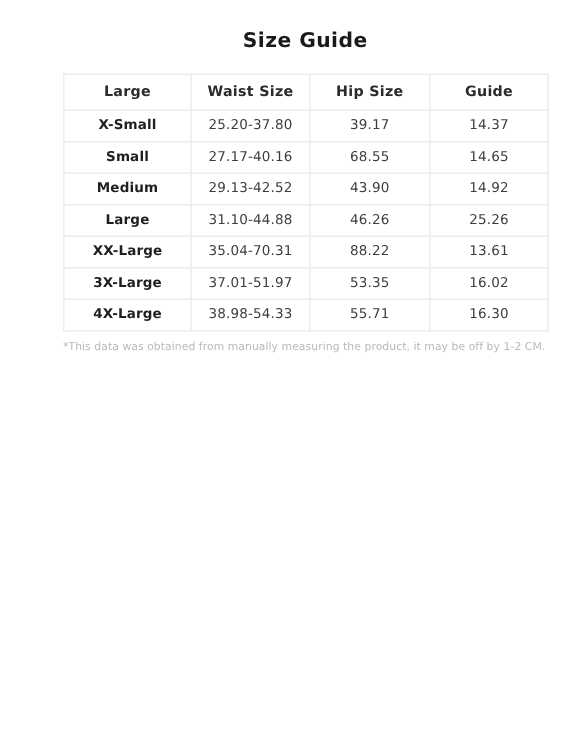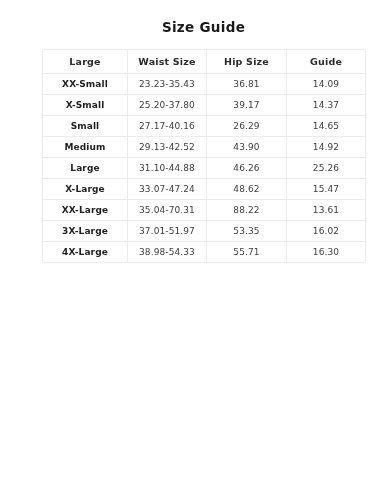--- a/index.html
+++ b/index.html
@@ -100,54 +100,42 @@
       <thead>
         <tr>
           <th>Large</th>
           <th>Waist Size</th>
           <th>Hip Size</th>
           <th>Guide</th>
         </tr>
       </thead>
       <tbody>
         <tr>
-          <td class="size-name">XX-Small</td>
-          <td>23.23-35.43</td>
-          <td>36.81</td>
-          <td>14.09</td>
-        </tr>
-        <tr>
           <td class="size-name">X-Small</td>
           <td>25.20-37.80</td>
           <td>39.17</td>
           <td>14.37</td>
         </tr>
         <tr>
           <td class="size-name">Small</td>
           <td>27.17-40.16</td>
-          <td>26.29</td>
+          <td>68.55</td>
           <td>14.65</td>
         </tr>
         <tr>
           <td class="size-name">Medium</td>
           <td>29.13-42.52</td>
           <td>43.90</td>
           <td>14.92</td>
         </tr>
         <tr>
           <td class="size-name">Large</td>
           <td>31.10-44.88</td>
           <td>46.26</td>
           <td>25.26</td>
-        </tr>
-        <tr>
-          <td class="size-name">X-Large</td>
-          <td>33.07-47.24</td>
-          <td>48.62</td>
-          <td>15.47</td>
         </tr>
         <tr>
           <td class="size-name">XX-Large</td>
           <td>35.04-70.31</td>
           <td>88.22</td>
           <td>13.61</td>
         </tr>
         <tr>
           <td class="size-name">3X-Large</td>
           <td>37.01-51.97</td>
@@ -157,14 +145,15 @@
         <tr>
           <td class="size-name">4X-Large</td>
           <td>38.98-54.33</td>
           <td>55.71</td>
           <td>16.30</td>
         </tr>
       </tbody>
     </table>
   </div>
 
+  <div class="footnote">*This data was obtained from manually measuring the product, it may be off by 1-2 CM.</div>
 
 </div>
 
 </body></html>

